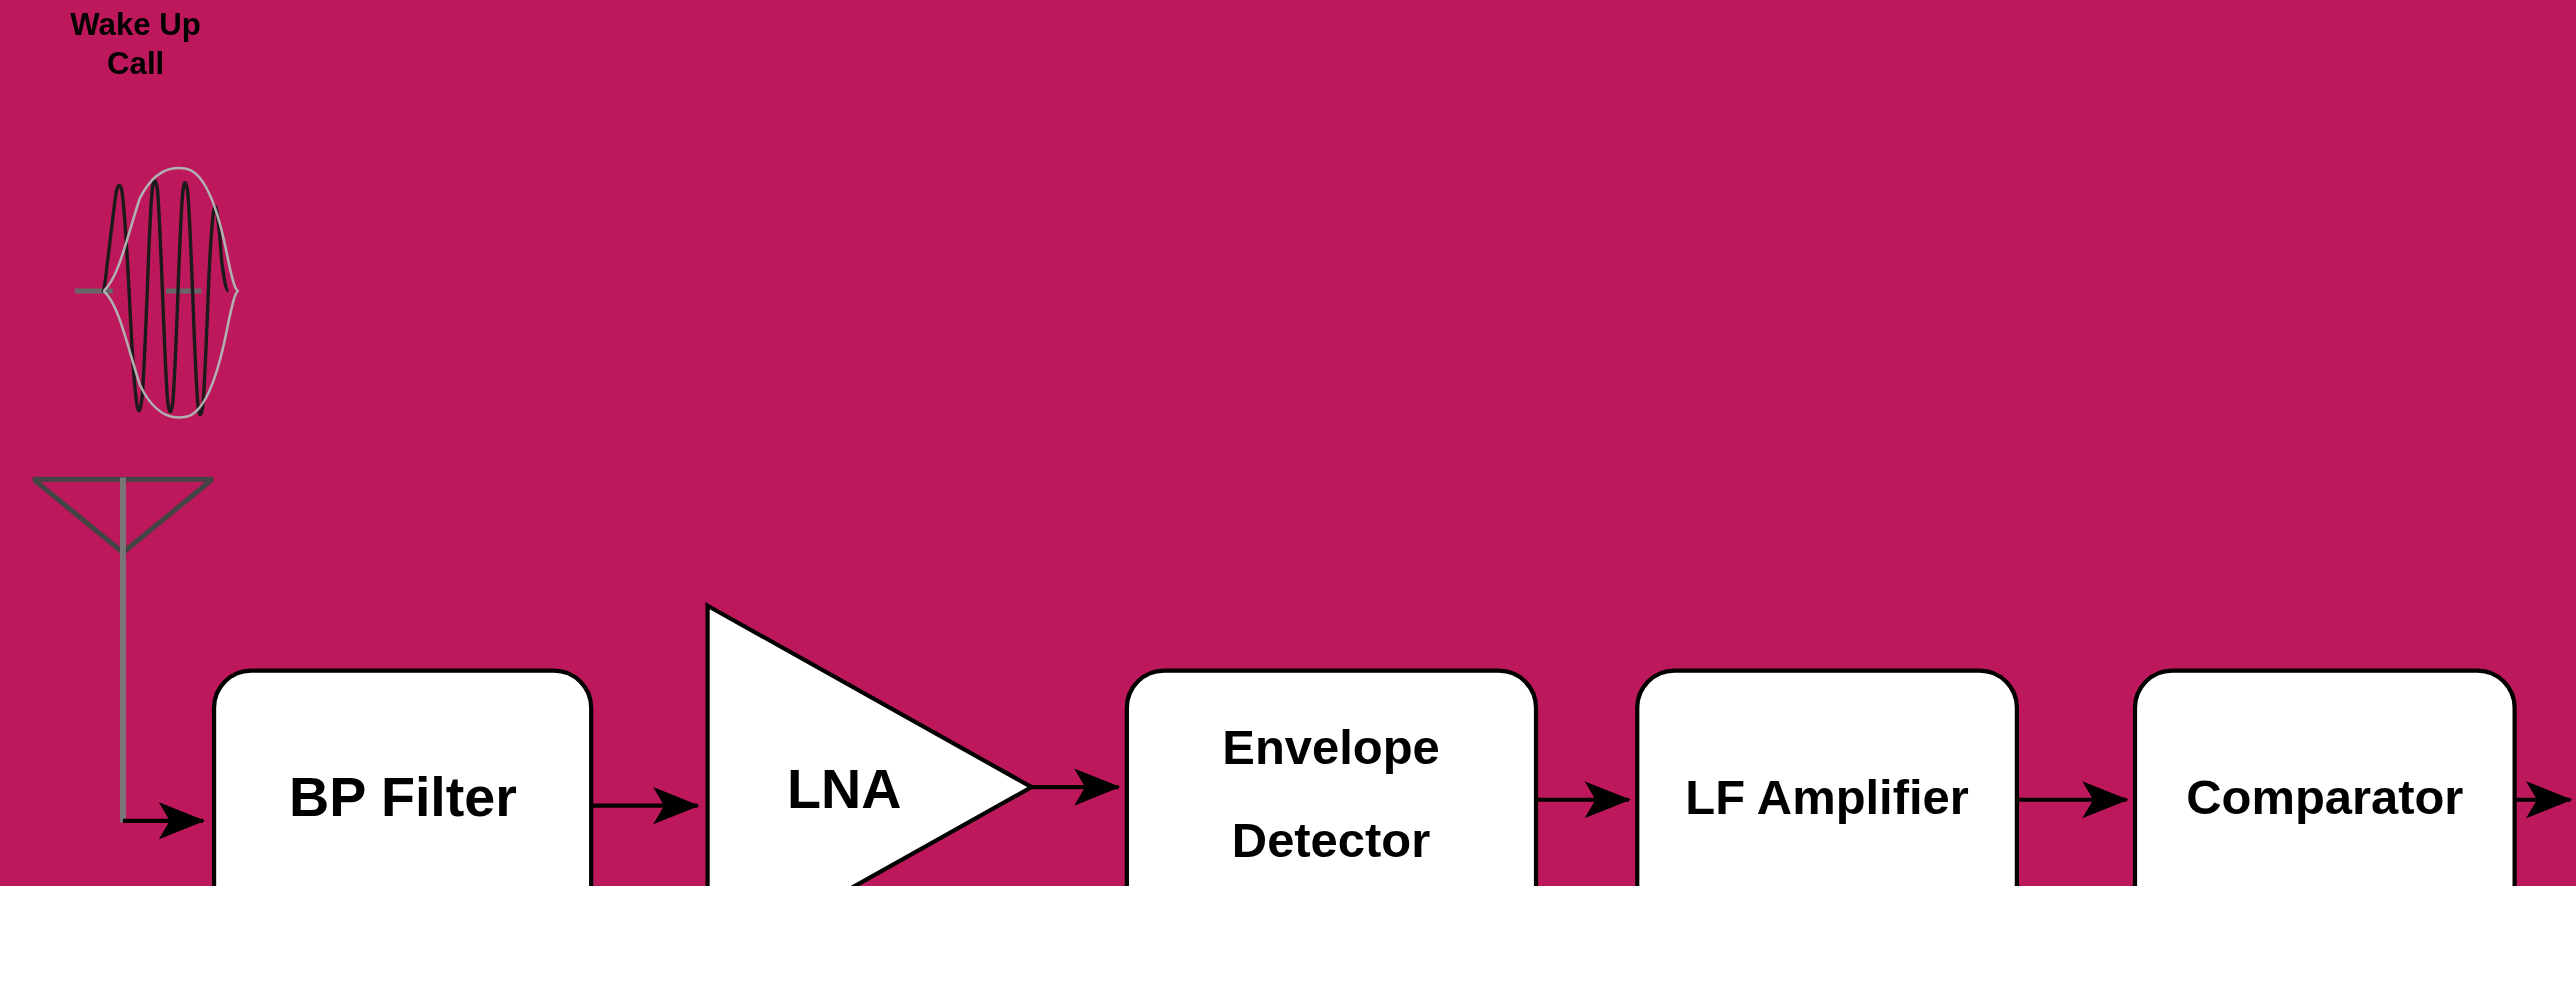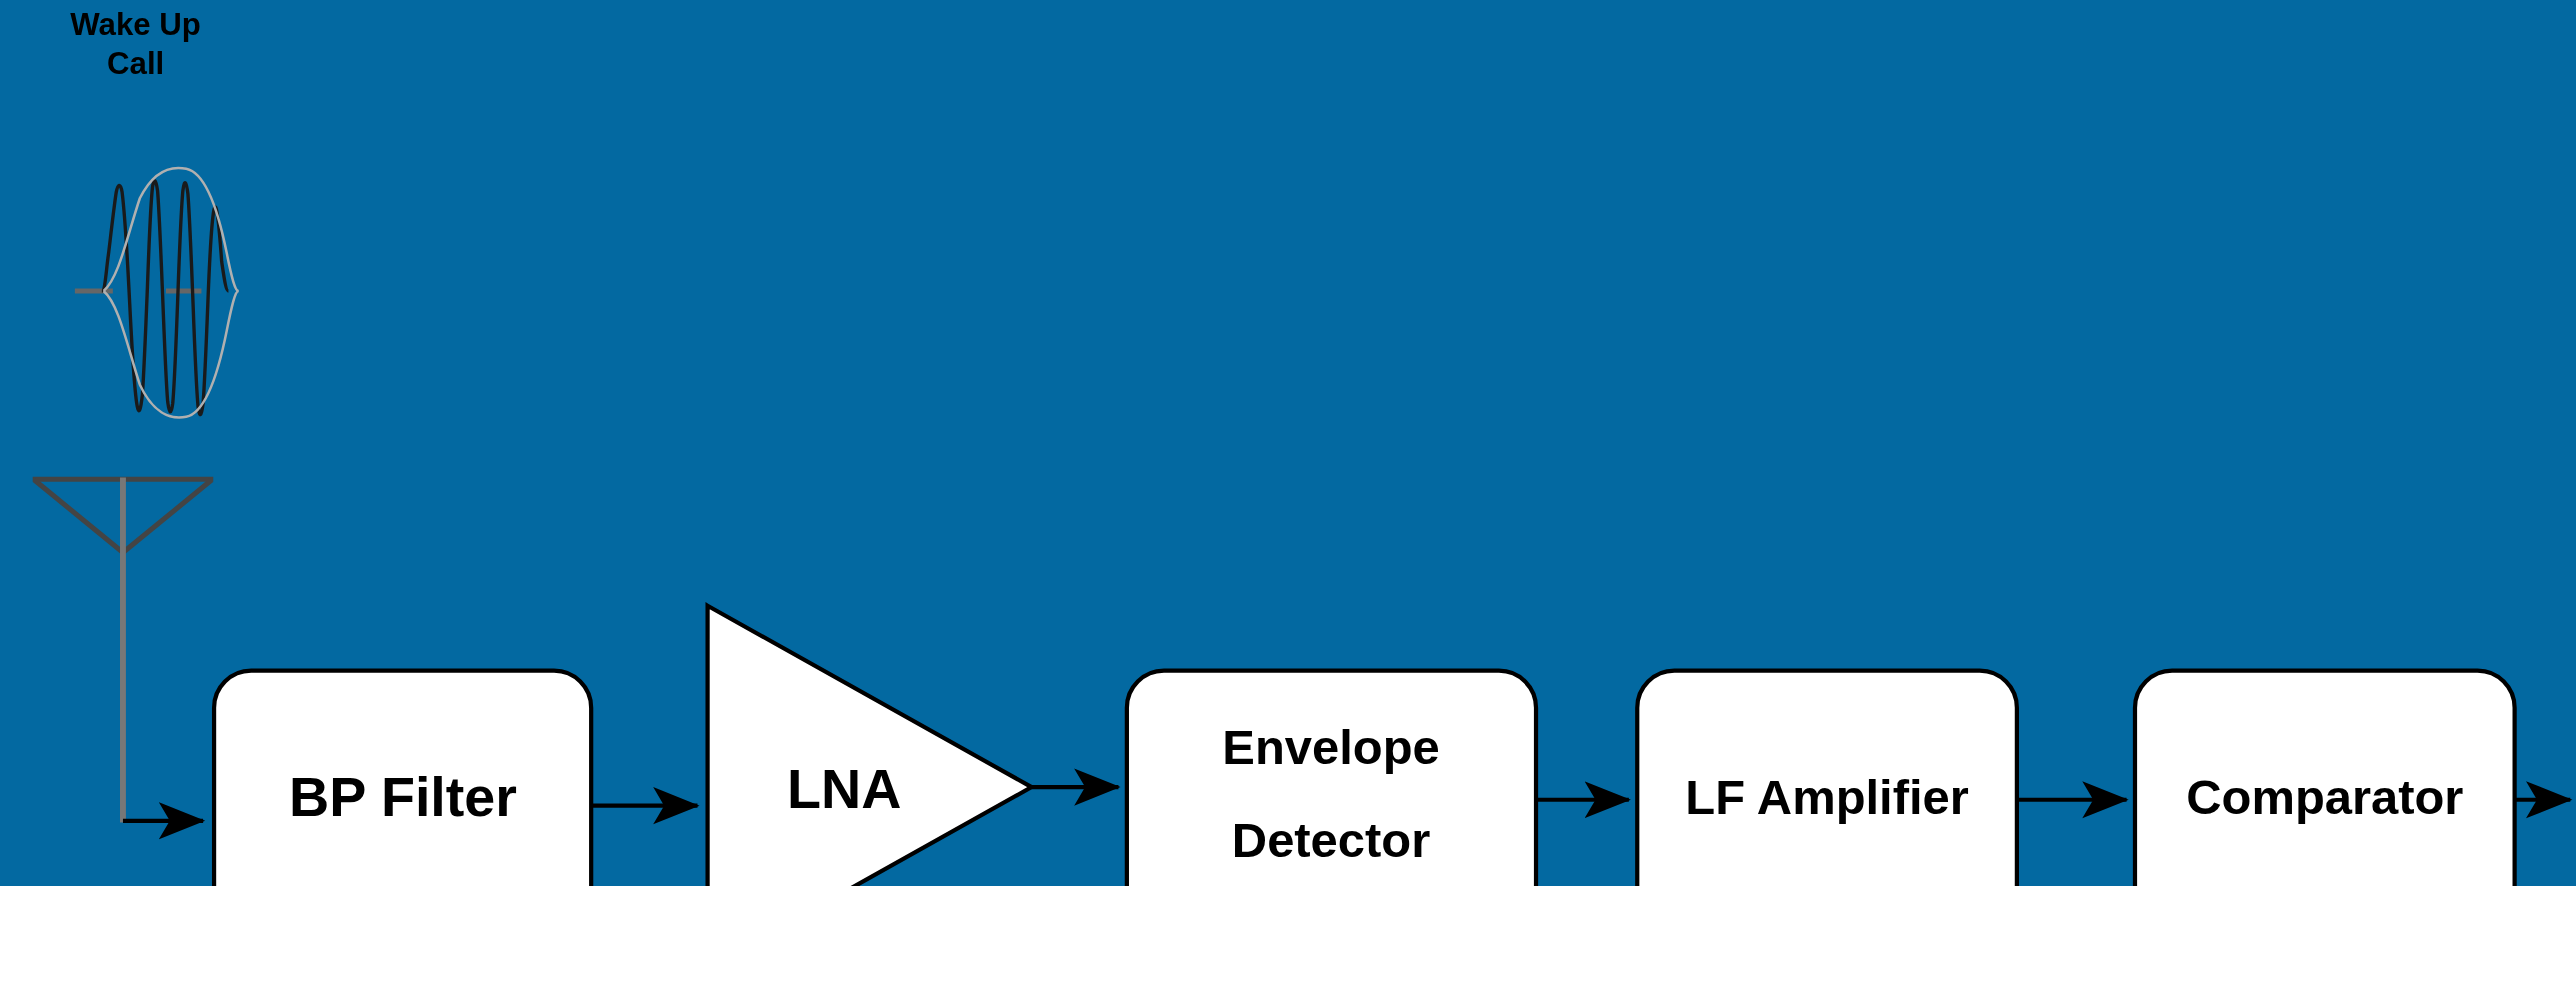--- a/index.html
+++ b/index.html
@@ -8,21 +8,21 @@
     padding: 0;
     background: #ffffff;
   }
   body {
     font-family: "Liberation Sans", sans-serif;
   }
   #stage {
     position: relative;
     width: 2576px;
     height: 886px;
-    background: #0369a1;
+    background: #be185d;
     overflow: hidden;
   }
   #diagram-svg {
     position: absolute;
     left: 0;
     top: 0;
     width: 2576px;
     height: 998px;
     display: block;
   }

